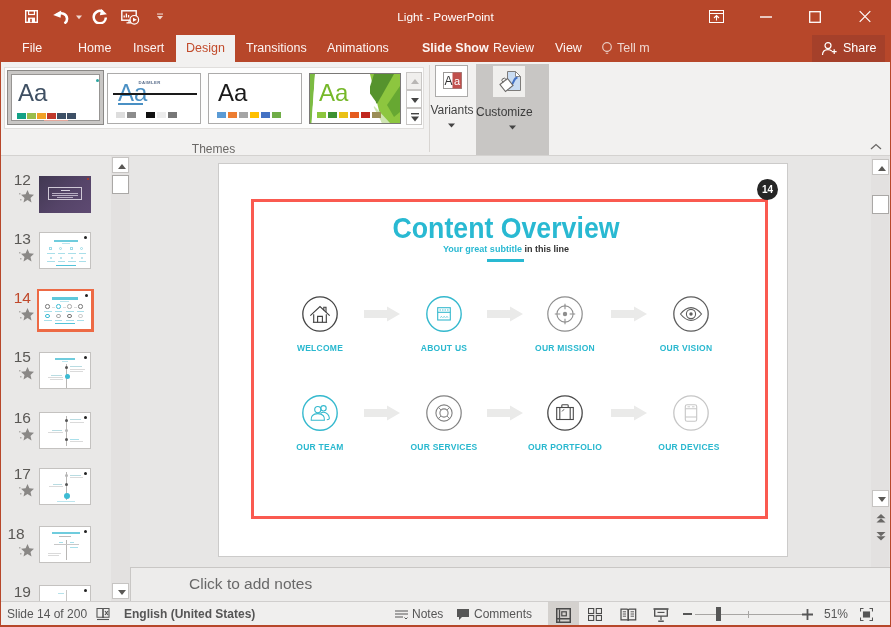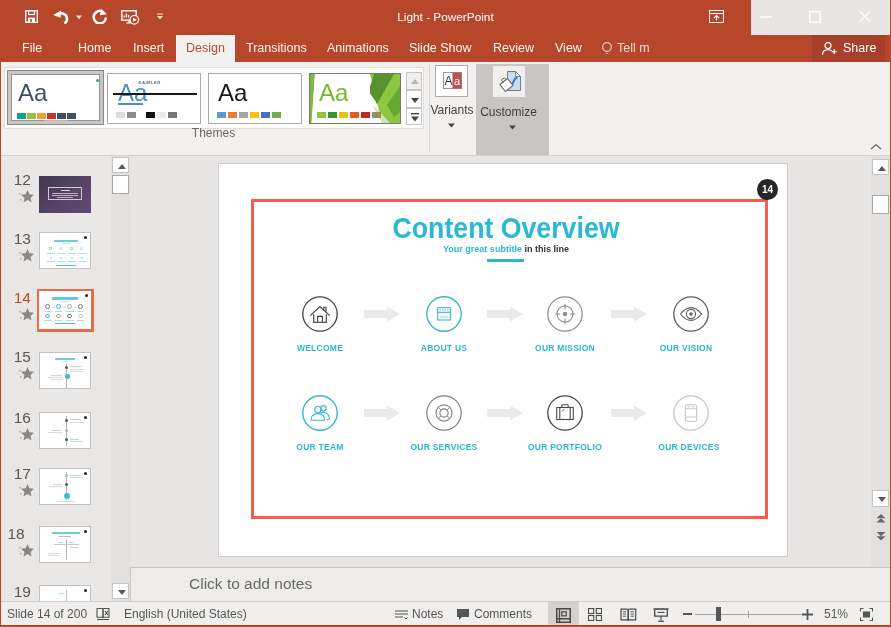--- a/index.html
+++ b/index.html
@@ -1,20 +1,20 @@
 <!DOCTYPE html>
 <html><head>
 <meta charset="utf-8">
 <style>
 * { margin:0; padding:0; box-sizing:border-box; }
 html,body { width:891px; height:627px; overflow:hidden; }
 body { font-family:"Liberation Sans", sans-serif; position:relative; background:#E7E6E5; }
 .abs { position:absolute; }
 
-#titlebar { left:0; top:0; width:751px; height:35px; background:#B7472A; }
+#titlebar { left:0; top:0; width:891px; height:35px; background:#B7472A; }
 #tabs { left:0; top:35px; width:891px; height:27px; background:#B7472A; }
 .tab { position:absolute; top:0; height:27px; line-height:26px; color:#FDF5F3; font-size:12.5px; }
 #tab-design { background:#F2F1F0; color:#C24B2B; padding:0 10px; }
 
 #ribbon { left:0; top:62px; width:891px; height:94px; background:#F2F1F0; border-bottom:1px solid #D4D2D0; }
 .card { position:absolute; background:#fff; border:1px solid #ACABAA; }
 
 #panel { left:1px; top:156px; width:110px; height:445px; background:#E9E8E7; }
 #panelsb { left:111px; top:156px; width:19px; height:445px; background:#E3E1E0; }
 
@@ -84,21 +84,21 @@
       <path d="M0.7 1.2 L11.3 11.8 M11.3 1.2 L0.7 11.8" stroke="#fff" stroke-width="1.2"></path>
     </svg>
 </div>
 <div class="abs" id="tabs">
   <div class="tab" style="left:22px;">File</div>
   <div class="tab" style="left:78px;">Home</div>
   <div class="tab" style="left:133px;">Insert</div>
   <div class="tab" id="tab-design" style="left:176px;">Design</div>
   <div class="tab" style="left:246px;">Transitions</div>
   <div class="tab" style="left:327px;">Animations</div>
-  <div class="tab" style="left:409px;">Slide Show</div>
+  <div class="tab" style="left:422px;font-weight:bold;">Slide Show</div>
   <div class="tab" style="left:493px;">Review</div>
   <div class="tab" style="left:555px;">View</div>
   <svg class="abs" style="left:601px;top:6px" width="12" height="16" viewBox="0 0 12 16">
     <circle cx="6" cy="6" r="4.3" fill="none" stroke="#E8C8BE" stroke-width="1.2"></circle>
     <path d="M4.5 10.5 H7.5 M4.8 12.2 H7.2" stroke="#E8C8BE" stroke-width="1.1"></path>
   </svg>
   <div class="tab" style="left:617px;color:#EFD8D0;">Tell m</div>
   <div class="abs" style="left:812px;top:0;width:73px;height:27px;background:#A5402A;">
     <svg class="abs" style="left:9px;top:6px" width="17" height="15" viewBox="0 0 17 15">
       <circle cx="7" cy="4.6" r="3" fill="none" stroke="#fff" stroke-width="1.2"></circle>
@@ -178,21 +178,21 @@
         <polygon points="0,0 8,0 4,5" fill="#444"></polygon>
       </svg>
   </div>
   <div class="abs" style="left:406px;top:46px;width:16px;height:17px;background:#fff;border:1px solid #C8C6C4;">
     <svg class="abs" style="left:4px;top:4px" width="8" height="9" viewBox="0 0 8 9">
         <rect x="0" y="0" width="8" height="1.4" fill="#444"></rect>
         <polygon points="0,3.5 8,3.5 4,8.5" fill="#444"></polygon>
       </svg>
   </div>
   <div class="abs" style="left:213px;top:80px;width:0;height:0;"></div>
-  <div class="abs" style="left:0;top:64px;width:427px;text-align:center;font-size:12px;color:#6A6866;">Themes</div>
+  <div class="abs" style="left:0;top:80px;width:427px;text-align:center;font-size:12px;color:#6A6866;">Themes</div>
 
   <div class="abs" style="left:429px;top:3px;width:1px;height:87px;background:#D8D5D2;"></div>
 
   <div class="abs" style="left:435px;top:3px;width:33px;height:32px;background:#fff;border:1px solid #ACABAA;">
     <svg class="abs" style="left:7px;top:6px" width="19" height="17" viewBox="0 0 19 17">
       <rect x="0.5" y="0.5" width="18" height="16" fill="#fff" stroke="#9A9896"></rect>
       <rect x="9.5" y="0.5" width="9" height="16" fill="#C0504D"></rect>
       <text x="1.5" y="13" font-family="Liberation Sans" font-size="12" fill="#333">A</text>
       <text x="11" y="13" font-family="Liberation Sans" font-size="11" fill="#fff">a</text>
     </svg>
@@ -205,21 +205,21 @@
   <div class="abs" style="left:476px;top:2px;width:73px;height:91px;background:#C8C6C4;">
     <div class="abs" style="left:17px;top:2px;width:32px;height:31px;background:#F0EFED;">
       <svg class="abs" style="left:5px;top:3px" width="24" height="26" viewBox="0 0 24 26">
         <path d="M9.5 2.5 H17.5 L22.5 7.5 V21.5 H9.5 Z" fill="#C9DCF2" stroke="#7E7C7A" stroke-width="1"></path>
         <polygon points="17.5,2.5 17.5,7.5 22.5,7.5" fill="#fff" stroke="#7E7C7A" stroke-width="0.9"></polygon>
         <path d="M12 17 C17 15 14.5 9 19.5 8.5" fill="none" stroke="#4472C4" stroke-width="2"></path>
         <polygon points="2,15.5 9.5,9.5 15,16.5 7.5,22.5" fill="#fff" stroke="#6A6866" stroke-width="1.1"></polygon>
         <path d="M8.5 10.8 Q6.5 8 4.5 9.8 Q2.8 11.5 5.2 13.3" fill="none" stroke="#6A6866" stroke-width="1"></path>
       </svg>
     </div>
-    <div class="abs" style="left:0;top:41px;width:65px;text-align:center;font-size:12px;color:#3C3C3C;">Customize</div>
+    <div class="abs" style="left:0;top:41px;width:65px;font-size:12px;color:#3C3C3C;">Customize</div>
     <svg class="abs" style="left:33px;top:61px" width="7" height="5" viewBox="0 0 7 5">
         <polygon points="0,0.5 7,0.5 3.5,4.5" fill="#444"></polygon>
       </svg>
   </div>
 
   <svg class="abs" style="left:870px;top:81px" width="12" height="7" viewBox="0 0 12 7">
       <path d="M1 6 L6 1.5 L11 6" fill="none" stroke="#6A6866" stroke-width="1.3"></path>
     </svg>
 </div>
 <div class="abs" id="panel">
@@ -523,21 +523,21 @@
     <div style="position:absolute;left:16px;top:7px;font-size:15.5px;color:#686868;margin-left:42px;">Click to add notes</div>
   </div>
 <div class="abs" id="status">
   <div class="abs" style="left:7px;top:5px;font-size:12px;color:#565656;">Slide 14 of 200</div>
   <svg class="abs" style="left:96px;top:5px" width="16" height="14" viewBox="0 0 16 14">
     <path d="M1 1.5 H6.2 Q7 1.5 7 2.3 V11 Q7 10.3 6.2 10.3 H1 Z" fill="none" stroke="#565656" stroke-width="1.1"></path>
     <path d="M13 1.5 H7.8 Q7 1.5 7 2.3 V11 Q7 10.3 7.8 10.3 H13 Z" fill="none" stroke="#565656" stroke-width="1.1"></path>
     <path d="M1 12.5 H13" stroke="#565656" stroke-width="1.1"></path>
     <path d="M9 4 L12 8 M12 4 L9 8" stroke="#565656" stroke-width="1.2"></path>
   </svg>
-  <div class="abs" style="left:124px;top:5px;font-size:12px;color:#565656;">English (United States)</div>
+  <div class="abs" style="left:124px;top:5px;font-size:12px;color:#565656;font-weight:bold;">English (United States)</div>
   <svg class="abs" style="left:395px;top:7px" width="13" height="12" viewBox="0 0 13 12">
     <path d="M0 2 H13 M0 5 H13 M0 8 H8" stroke="#565656" stroke-width="1"></path>
     <path d="M9.5 8.5 L11 10 L12.5 8.5" fill="none" stroke="#565656" stroke-width="1"></path>
   </svg>
   <div class="abs" style="left:412px;top:5px;font-size:12px;color:#565656;">Notes</div>
   <svg class="abs" style="left:456px;top:6px" width="14" height="13" viewBox="0 0 14 13">
     <path d="M1 1 H13 V9 H6 L3 12 V9 H1 Z" fill="#565656"></path>
   </svg>
   <div class="abs" style="left:474px;top:5px;font-size:12px;color:#565656;">Comments</div>
 

